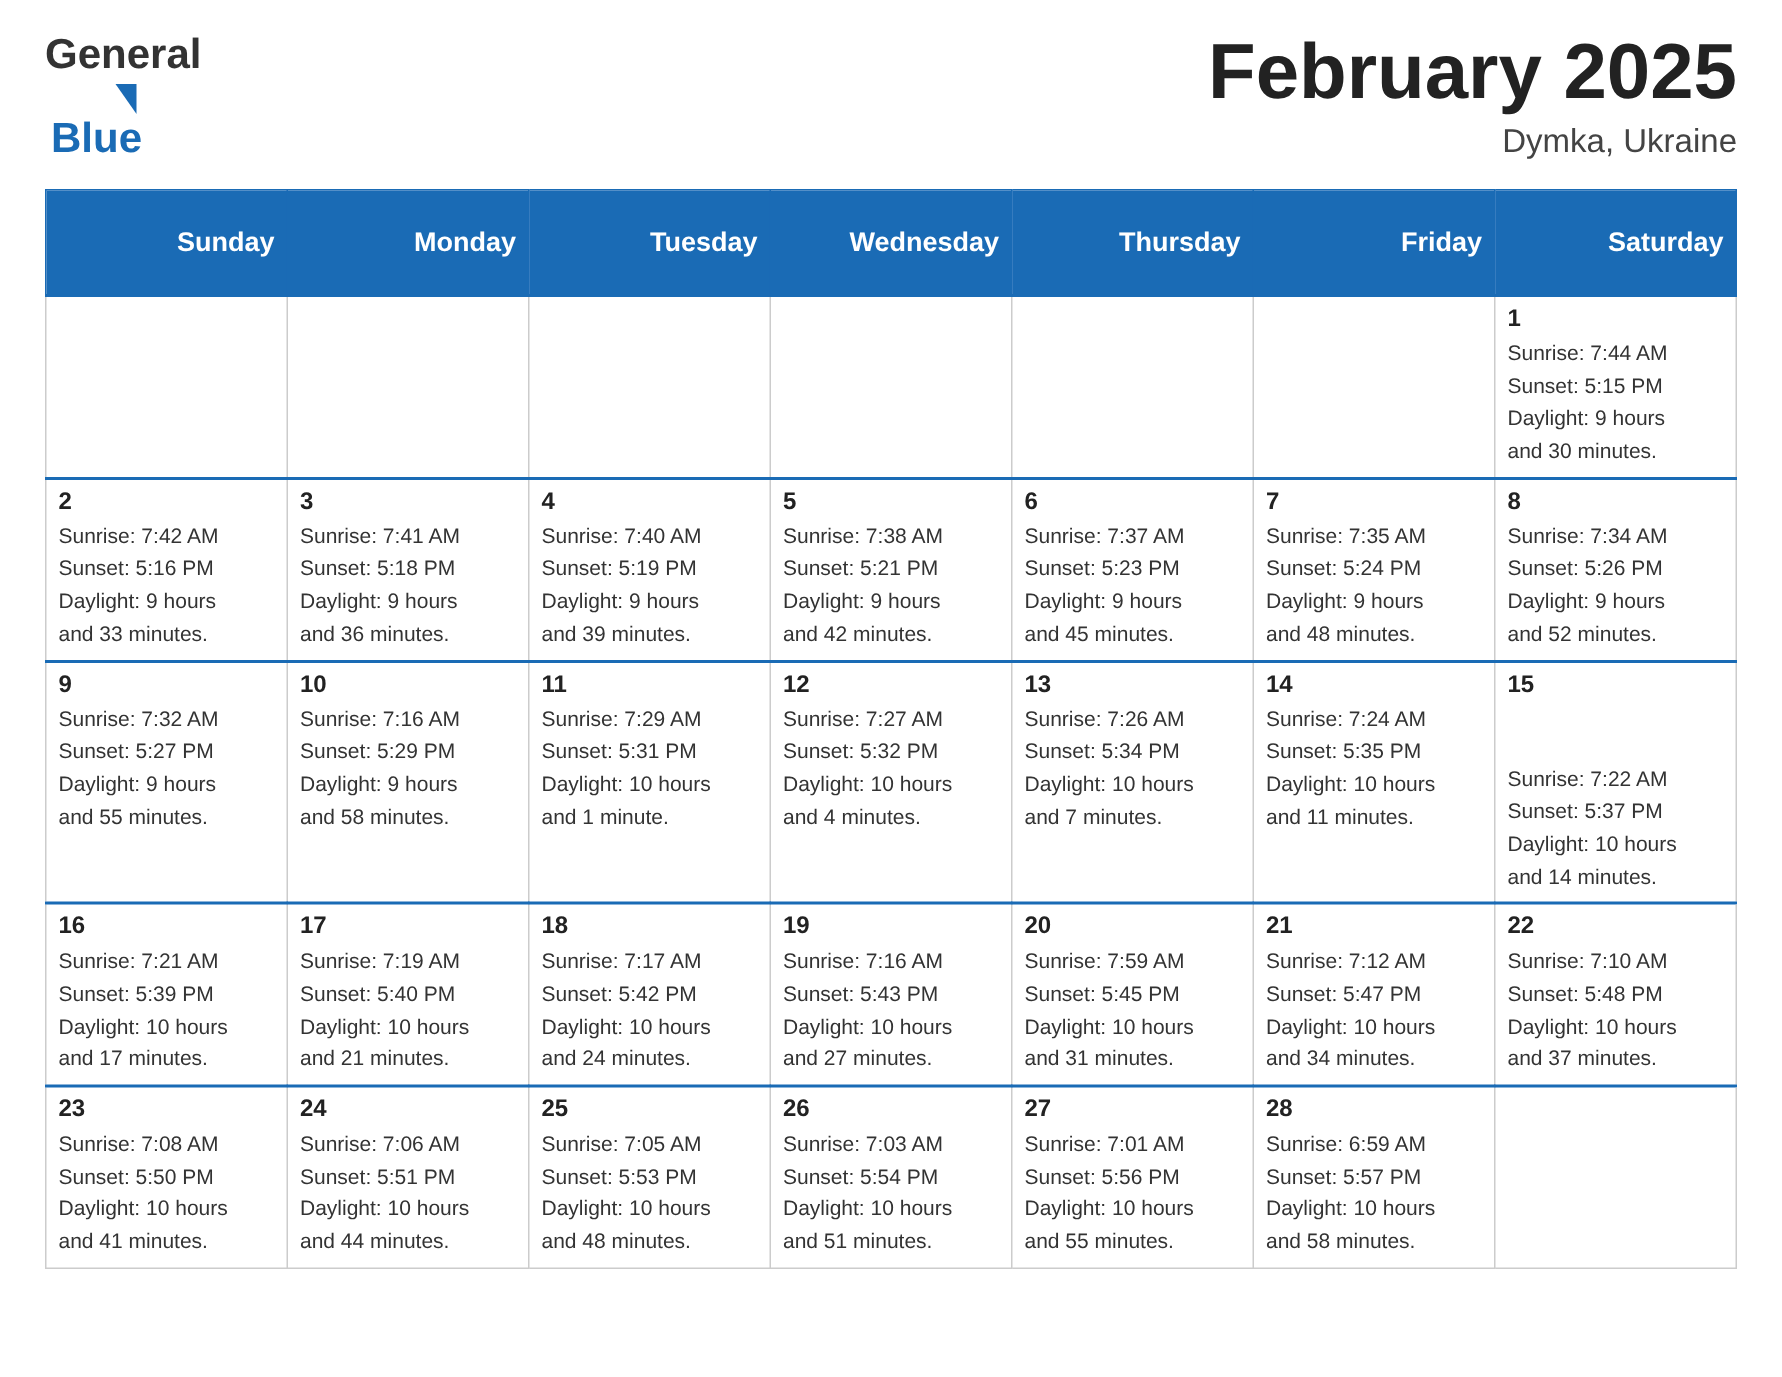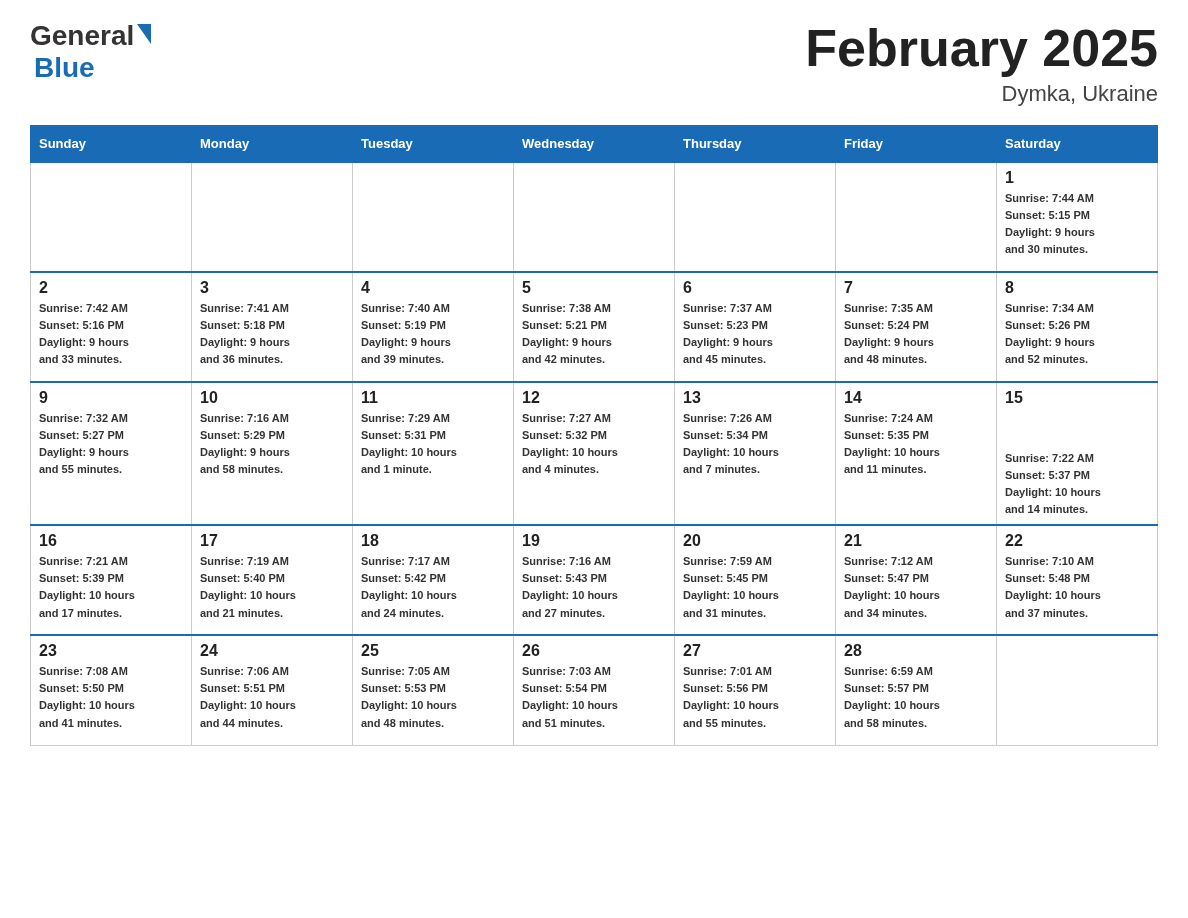--- a/index.html
+++ b/index.html
@@ -16,20 +16,22 @@
       align-items: flex-start;
       margin-bottom: 18px;
     }
     .logo {
       display: flex;
       flex-direction: column;
       align-items: flex-start;
     }
     .logo-top {
       display: flex;
+      align-items: center;
+      flex-direction: column;
     }
     .logo-general {
       font-size: 28px;
       font-weight: bold;
       color: #333;
     }
     .logo-triangle {
       width: 0;
       height: 0;
       border-left: 14px solid transparent;
@@ -59,48 +61,47 @@
       margin-top: 4px;
     }
     table {
       width: 100%;
       border-collapse: collapse;
       table-layout: fixed;
     }
     thead tr th {
       background-color: #1a6bb5;
       color: #fff;
-      font-size: 13px;
-      font-weight: bold;
-      padding: 10px 8px;
-      text-align: left;
+      font-size: 18px;
+      font-weight: bold;
+      padding: 24px 8px;
+      text-align: right;
       border: 1px solid #1a6bb5;
     }
     tbody tr td {
       vertical-align: top;
       border: 1px solid #ccc;
       padding: 6px 8px;
       min-height: 90px;
       height: 110px;
     }
     tbody tr {
       border-top: 2px solid #1a6bb5;
     }
     .day-num {
       font-size: 16px;
       font-weight: bold;
       color: #222;
       display: block;
       margin-bottom: 3px;
     }
     .day-info {
-      font-size: 11px;
+      font-size: 14px;
       color: #333;
       line-height: 1.55;
-      font-weight: bold;
     }
     .empty-cell {
       background: #fff;
     }
   </style>
 </head>
 <body>
 
 <div class="header">
   <div class="logo">

